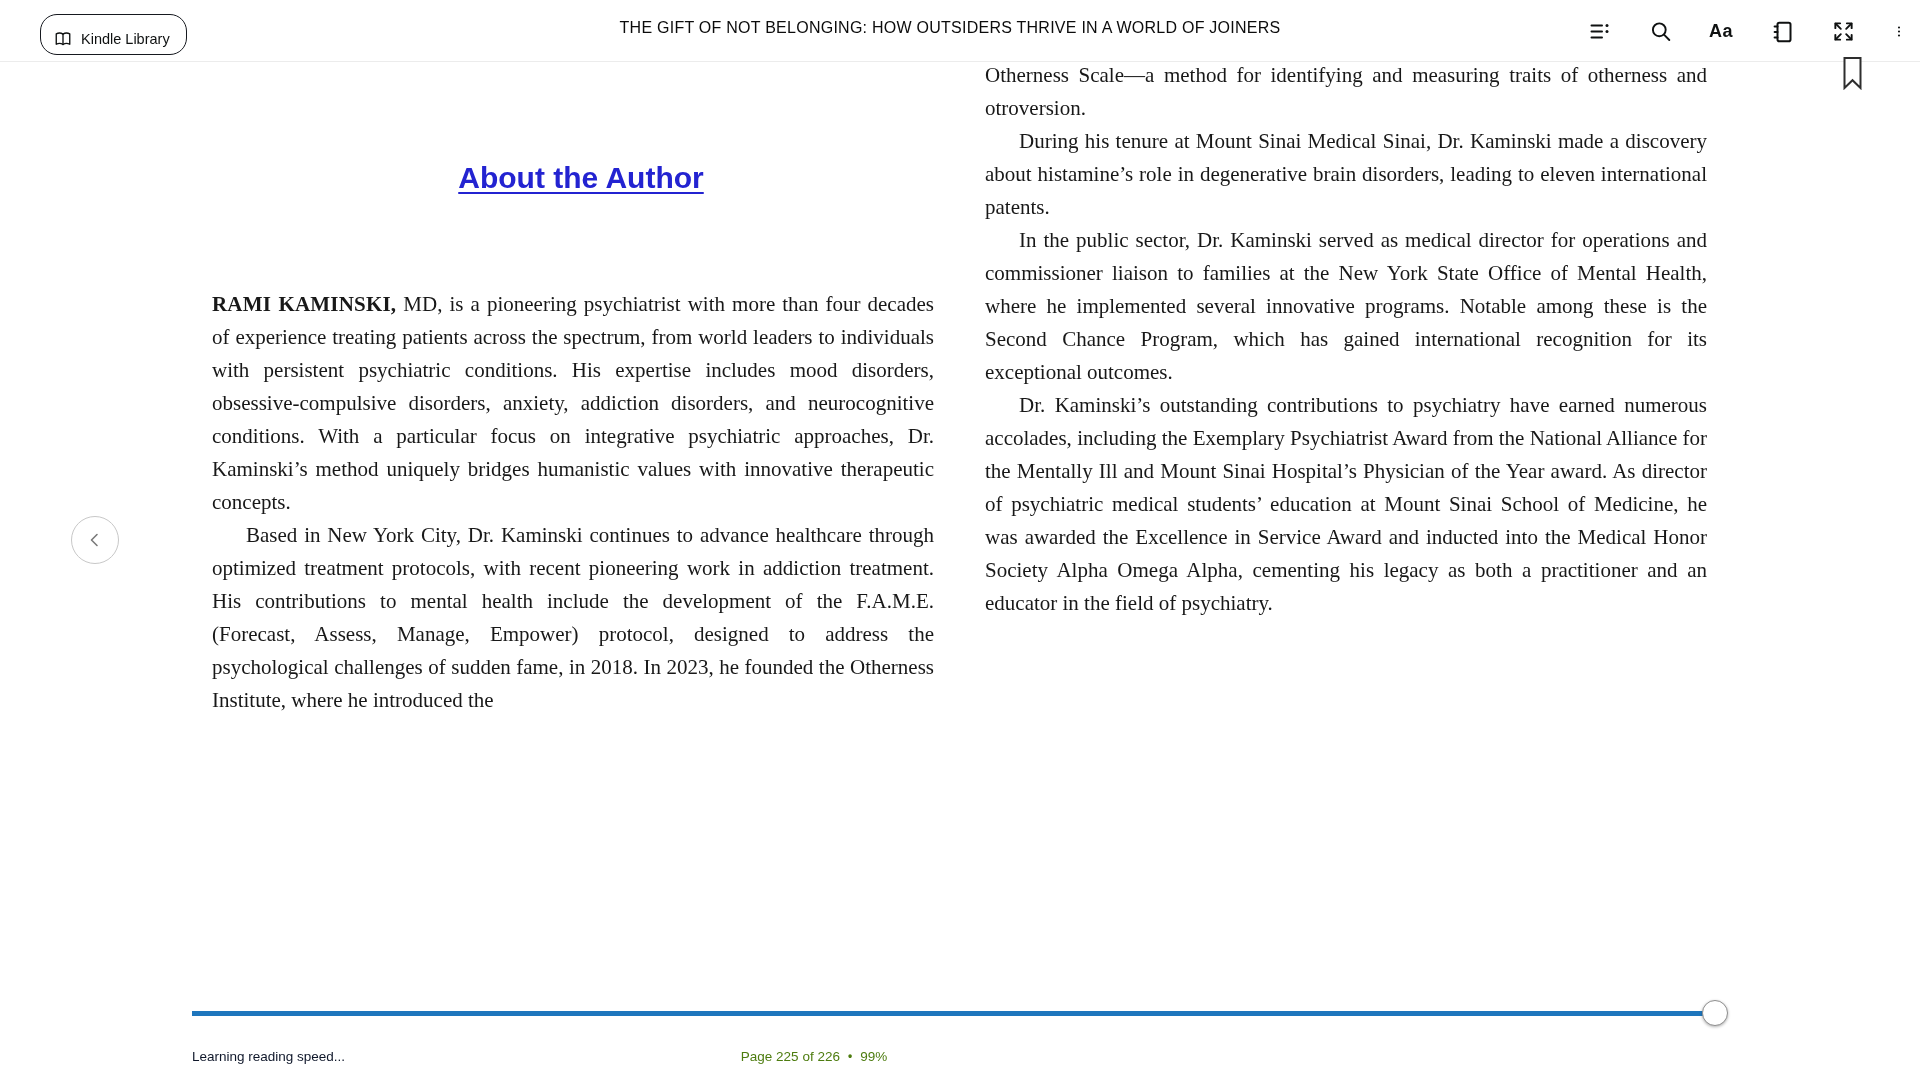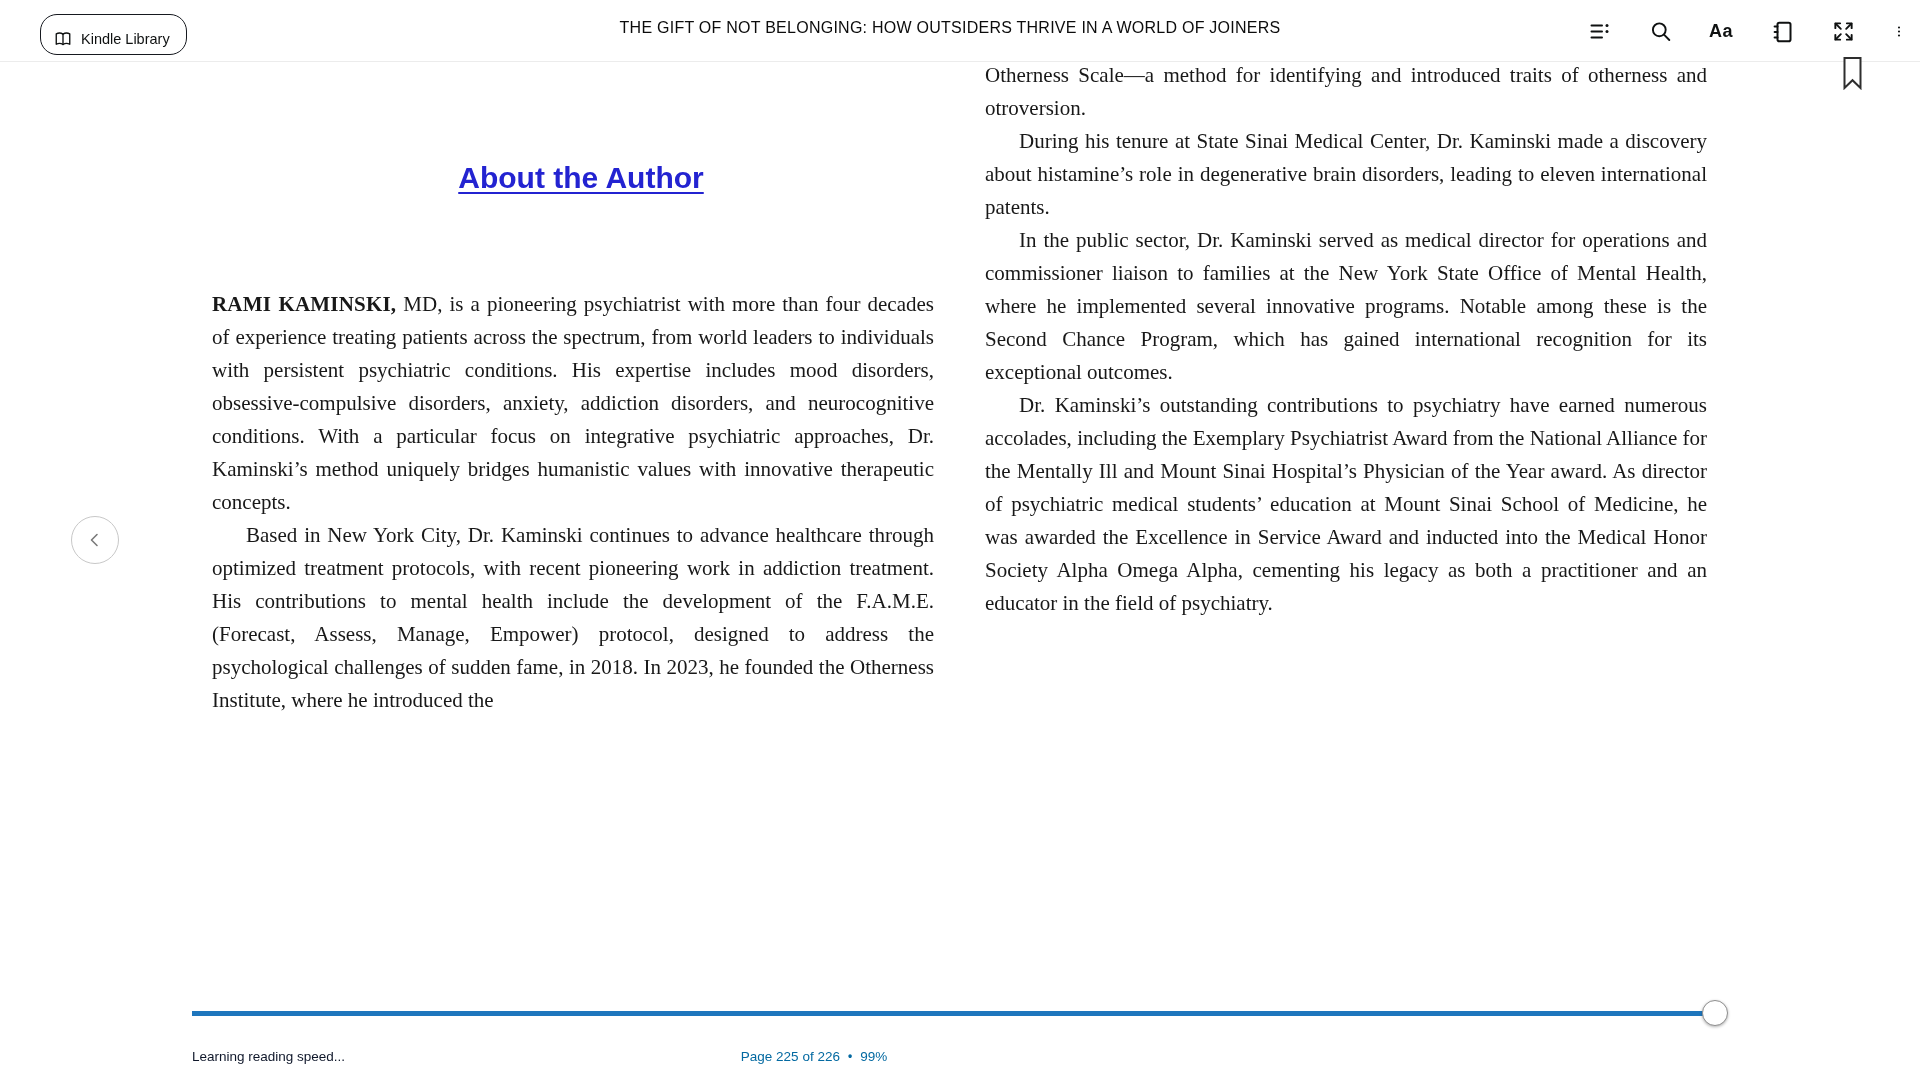--- a/index.html
+++ b/index.html
@@ -77,21 +77,21 @@
   .progress-knob{
     position:absolute;top:-11px;width:26px;height:26px;border-radius:50%;
     background:#fff;border:1px solid #8f8f8f;box-shadow:0 1px 3px rgba(0,0,0,.3);
     cursor:pointer;
   }
   .footer-status{
     position:absolute;left:192px;top:1049px;font-size:13.5px;color:#0f172a;
   }
   .footer-page{
     position:absolute;left:0;top:1049px;width:1628px;text-align:center;
-    font-size:13.5px;color:#0369a1;
+    font-size:13.5px;color:#4d7c0f;
   }
   .footer-page .sep{display:inline-block;margin:0 8px;font-weight:700;font-size:12px;vertical-align:1px;}
 </style>
 </head>
 <body>
 
 <div class="reader-header">
 
   <button class="library-btn">
     <span style="display:flex;">
@@ -159,22 +159,22 @@
 </div>
 
 <h2 class="chapter-heading">About the Author</h2>
 
 <div class="col col-left">
   <p class="para"><span class="lead-bold">RAMI KAMINSKI,</span><span> MD, is a pioneering psychiatrist with more than four decades of experience treating patients across the spectrum, from world leaders to individuals with persistent psychiatric conditions. His expertise includes mood disorders, obsessive-compulsive disorders, anxiety, addiction disorders, and neurocognitive conditions. With a particular focus on integrative psychiatric approaches, Dr. Kaminski’s method uniquely bridges humanistic values with innovative therapeutic concepts.</span></p>
   <p class="para indent">Based in New York City, Dr. Kaminski continues to advance healthcare through optimized treatment protocols, with recent pioneering work in addiction treatment. His contributions to mental health include the development of the F.A.M.E. (Forecast, Assess, Manage, Empower) protocol, designed to address the psychological challenges of sudden fame, in 2018. In 2023, he founded the Otherness Institute, where he introduced the</p>
 </div>
 
 <div class="col col-right">
-  <p class="para">Otherness Scale—a method for identifying and introduced traits of otherness and otroversion.</p>
-  <p class="para indent">During his tenure at State Sinai Medical Center, Dr. Kaminski made a discovery about histamine’s role in degenerative brain disorders, leading to eleven international patents.</p>
+  <p class="para">Otherness Scale—a method for identifying and measuring traits of otherness and otroversion.</p>
+  <p class="para indent">During his tenure at Mount Sinai Medical Sinai, Dr. Kaminski made a discovery about histamine’s role in degenerative brain disorders, leading to eleven international patents.</p>
   <p class="para indent">In the public sector, Dr. Kaminski served as medical director for operations and commissioner liaison to families at the New York State Office of Mental Health, where he implemented several innovative programs. Notable among these is the Second Chance Program, which has gained international recognition for its exceptional outcomes.</p>
   <p class="para indent">Dr. Kaminski’s outstanding contributions to psychiatry have earned numerous accolades, including the Exemplary Psychiatrist Award from the National Alliance for the Mentally Ill and Mount Sinai Hospital’s Physician of the Year award. As director of psychiatric medical students’ education at Mount Sinai School of Medicine, he was awarded the Excellence in Service Award and inducted into the Medical Honor Society Alpha Omega Alpha, cementing his legacy as both a practitioner and an educator in the field of psychiatry.</p>
 </div>
 
 <button class="nav-prev">
   <span style="display:flex;">
     <svg width="26" height="26" viewBox="0 0 26 26" fill="none" stroke="#7a7a7a" stroke-width="1.6" stroke-linecap="round" stroke-linejoin="round">
       <polyline points="15,7.5 9.5,13 15,18.5"></polyline>
     </svg>
   </span>

